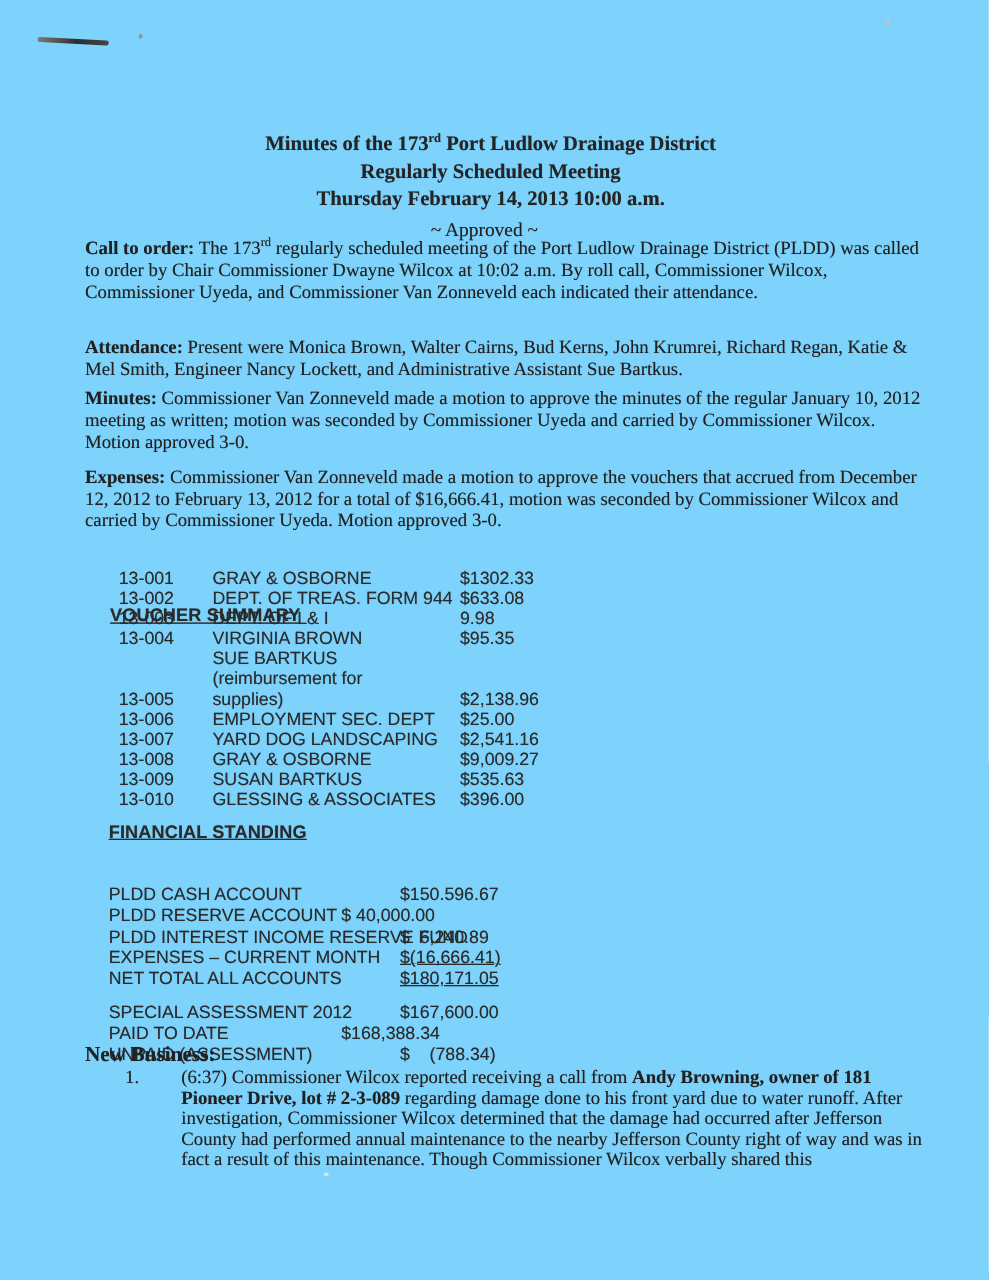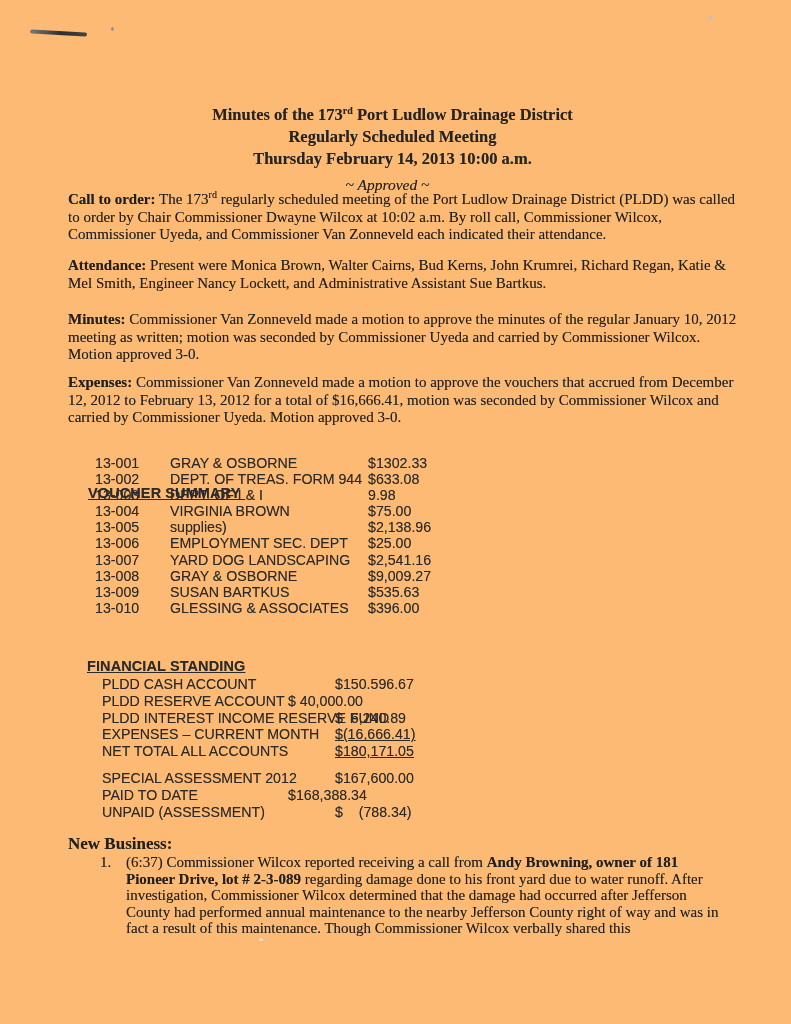--- a/index.html
+++ b/index.html
@@ -1,20 +1,20 @@
 <!DOCTYPE html>
 <html><head>
 <meta charset="utf-8">
 <style>
   html,body{margin:0;padding:0;background:#e9e9e9;}
   .page{
     position:relative;
     width:791px;height:1024px;
     margin:0 auto;
-    background:#fdba74;
+    background:#7dd3fc;
     font-family:"Liberation Serif", serif;
     color:#202020;
     overflow:hidden;
     text-shadow:0 0 0.6px rgba(45,45,45,0.45);
   }
   
   .scan-stroke{
     position:absolute;left:30px;top:31px;width:57px;height:4px;
     background:linear-gradient(90deg,#7a7a7a,#2e2e2e 55%,#454545);
     border-radius:2px;transform:rotate(3.2deg);
@@ -27,62 +27,62 @@
   
   .title-block{
     position:absolute;top:104px;left:0;width:785px;
     text-align:center;font-weight:bold;
     font-size:16.5px;line-height:22px;color:#242424;
   }
   sup{font-size:10px;line-height:0;vertical-align:super;}
 
   .approved{
     position:absolute;top:176px;left:0;width:775px;
-    text-align:center;font-size:15.5px;font-style:italic;
+    text-align:center;font-size:15.5px;
   }
 
   
   .par{
     position:absolute;left:68px;width:672px;
     font-size:15px;line-height:17.5px;
   }
   .par-call{top:191px;}
-  .par-att{top:257px;}
+  .par-att{top:270px;}
   .par-min{top:311px;}
   .par-exp{top:374px;}
   .lbl{font-weight:bold;}
 
   
   .sans{font-family:"Liberation Sans", sans-serif;color:#2a2a2a;}
   .block-heading{
     position:absolute;font-size:14.5px;font-weight:bold;
     text-decoration:underline;letter-spacing:0.1px;
   }
   .vs-heading{top:438px;left:88px;margin-top:47px;}
   .fs-heading{top:658px;left:87px;}
 
   .vtable{position:absolute;top:455px;left:95px;font-size:14.2px;line-height:16.1px;}
   .vrow{display:grid;grid-template-columns:75px 198px auto;}
   .vrow .c-amt-h{padding-left:4px;}
   .amt-cell{white-space:pre;}
 
-  .fin-block{position:absolute;left:102px;width:430px;font-size:14.2px;line-height:16.8px;}
+  .fin-block{position:absolute;left:87px;width:430px;font-size:14.2px;line-height:16.8px;margin-top:32px;}
   .fin-main{top:676px;}
   .fin-assess{top:770px;line-height:17px;}
   .fin-row{position:relative;}
   .amt{position:absolute;top:0;white-space:pre;}
   .amt.right{left:233px;}
   .amt.mid{left:186px;}
   .u{text-decoration:underline;}
 
   
   .nb-heading{position:absolute;top:834px;left:68px;font-size:17px;font-weight:bold;}
   .nb-item{position:absolute;top:854px;left:100px;width:640px;font-size:15px;line-height:16.5px;}
   .nb-num{position:absolute;left:0;top:0;}
-  .nb-text{display:block;margin-left:26px;width:602px;}
+  .nb-text{display:block;margin-left:45px;width:602px;}
 </style>
 </head>
 <body>
 
 <div class="page">
 
   <div class="scan-stroke"></div>
   <div class="speck speck-1"></div>
   <div class="speck speck-2"></div>
   <div class="speck speck-3"></div>
@@ -125,21 +125,26 @@
       <span class="amt-cell">$633.08</span>
     </div>
     <div class="vrow">
       <span>13-003</span>
       <span>DEPT. OF L&amp; I</span>
       <span class="amt-cell">9.98</span>
     </div>
     <div class="vrow">
       <span>13-004</span>
       <span>VIRGINIA BROWN</span>
-      <span class="amt-cell">$75.00</span>
+      <span class="amt-cell">$95.35</span>
+    </div>
+    <div class="vrow">
+      <span></span>
+      <span>SUE BARTKUS (reimbursement for</span>
+      <span class="amt-cell"></span>
     </div>
     <div class="vrow">
       <span>13-005</span>
       <span>supplies)</span>
       <span class="amt-cell">$2,138.96</span>
     </div>
     <div class="vrow">
       <span>13-006</span>
       <span>EMPLOYMENT SEC. DEPT</span>
       <span class="amt-cell">$25.00</span>

